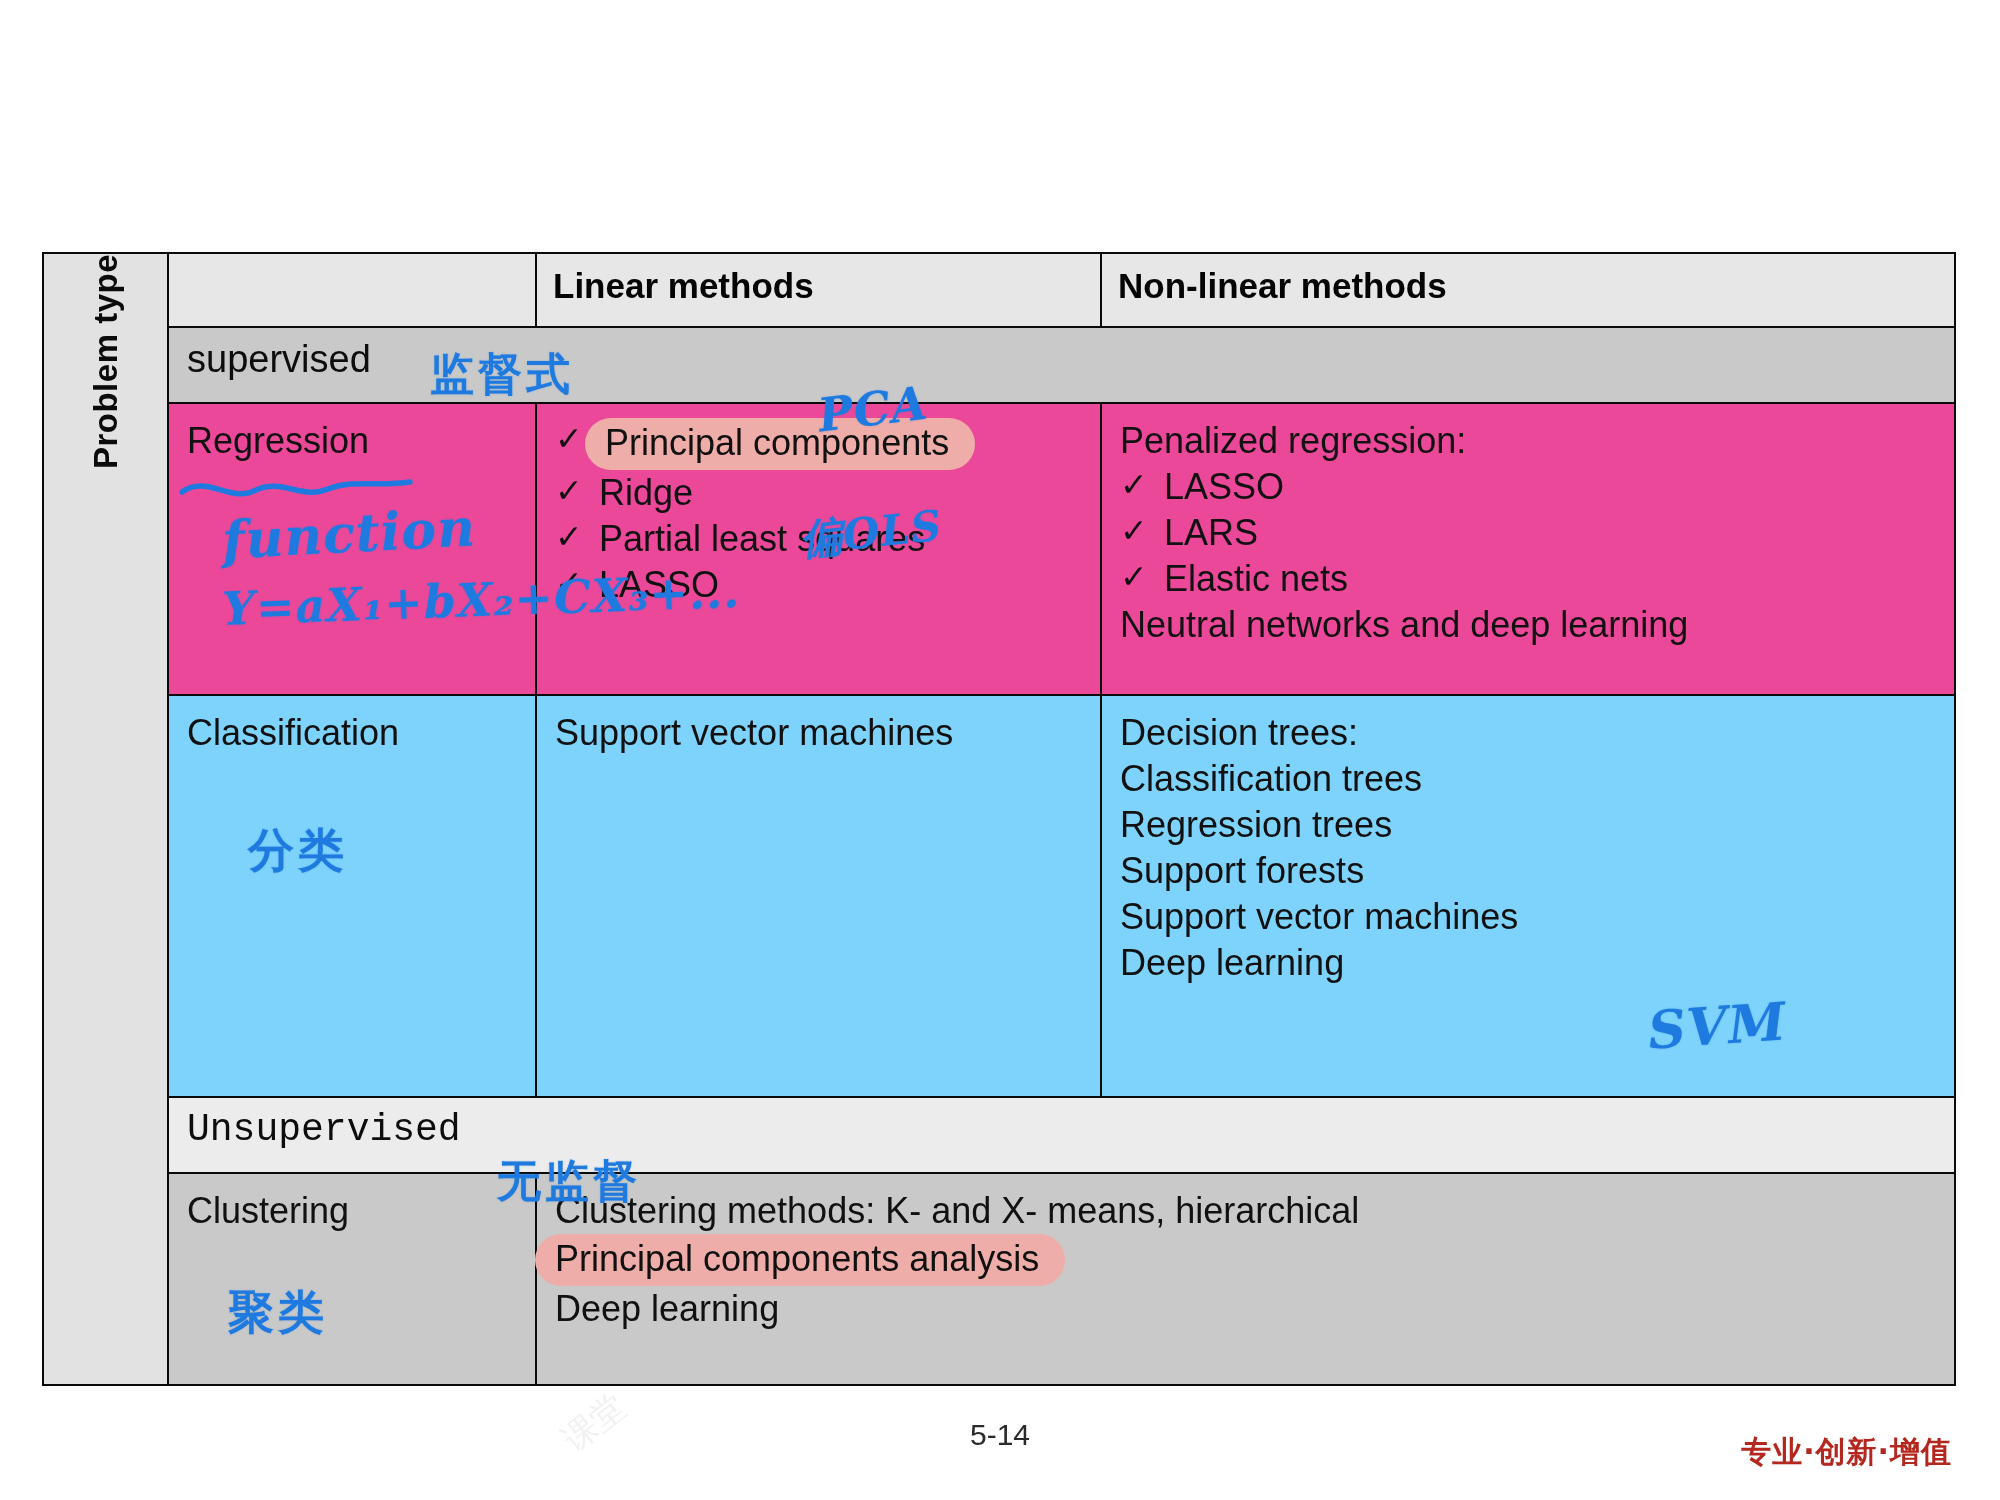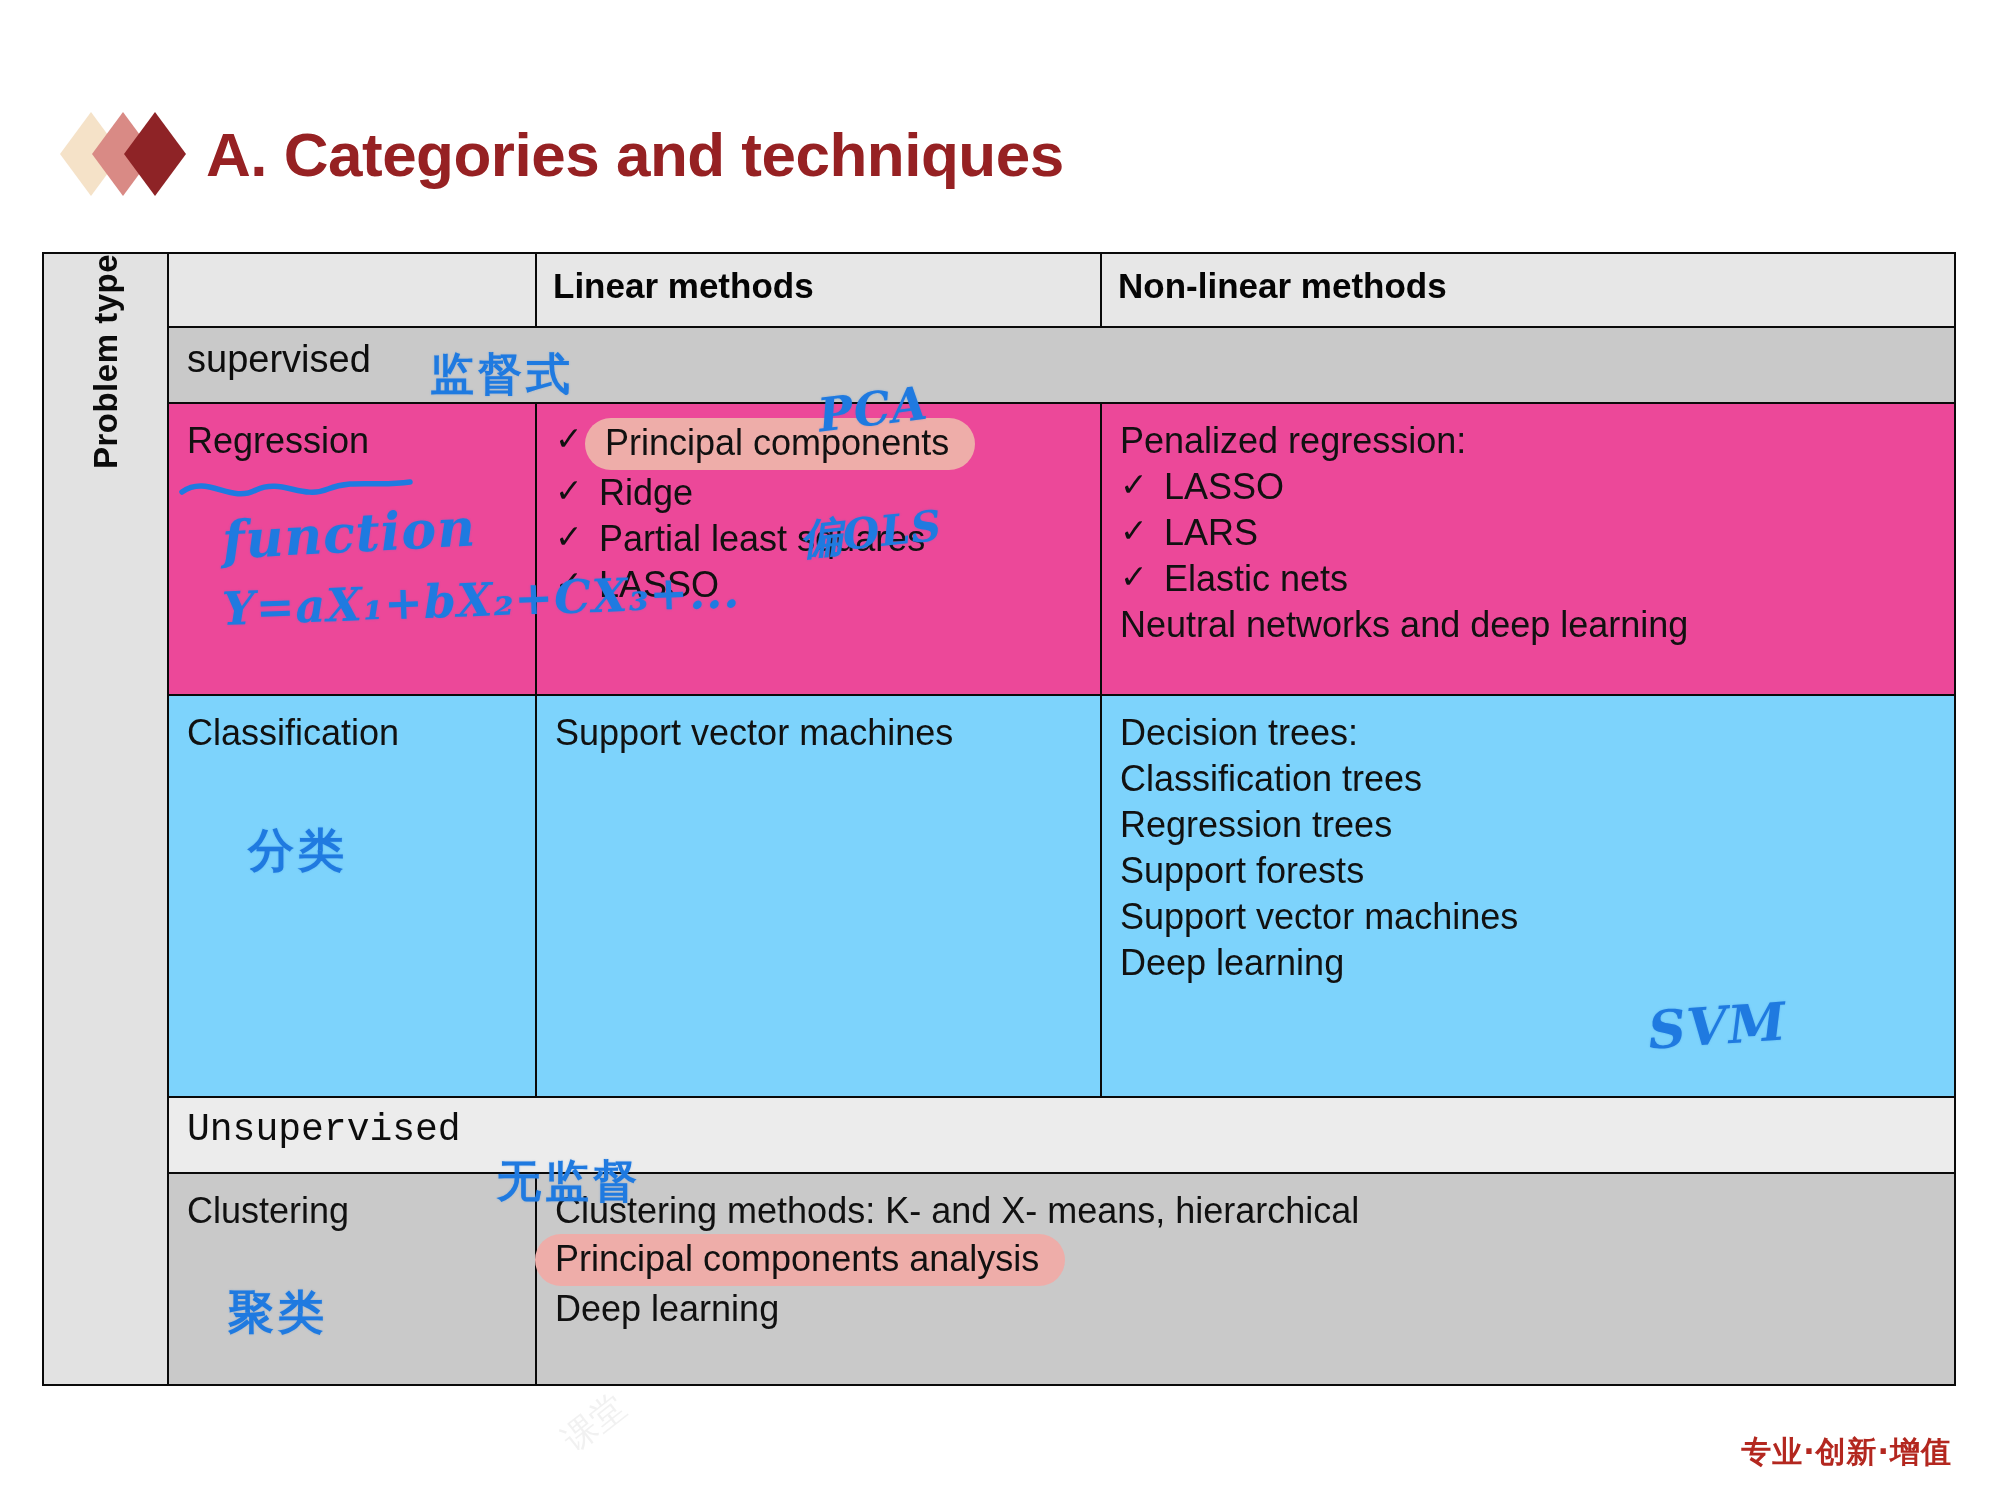--- a/index.html
+++ b/index.html
@@ -125,40 +125,20 @@
     font-size:34px;transform:rotate(-38deg);
     font-family:"DejaVu Sans",sans-serif;pointer-events:none;
     white-space:nowrap;
   }
 </style>
 </head>
 <body>
 
 <div class="slide">
 
-  <div class="title-row">
-    <div class="diamonds">
-      <div class="dia" style="left:0px;">
-        <svg class="dia-shape" viewBox="0 0 62 84">
-            <polygon points="31,0 62,42 31,84 0,42" fill="#f5e2c8"></polygon>
-          </svg>
-      </div>
-      <div class="dia" style="left:32px;">
-        <svg class="dia-shape" viewBox="0 0 62 84">
-            <polygon points="31,0 62,42 31,84 0,42" fill="#d98a85"></polygon>
-          </svg>
-      </div>
-      <div class="dia" style="left:64px;">
-        <svg class="dia-shape" viewBox="0 0 62 84">
-            <polygon points="31,0 62,42 31,84 0,42" fill="#8e2326"></polygon>
-          </svg>
-      </div>
-    </div>
-    <div class="title-text">A. Categories and techniques</div>
-  </div>
 
   <div class="wm" style="left:1020px;top:600px;">网校</div>
   <div class="wm" style="left:700px;top:1130px;">函数</div>
   <div class="wm" style="left:560px;top:1400px;">课堂</div>
 
   <table class="tbl">
     <colgroup>
       <col class="c-probtype">
         <col class="c-label">
         <col class="c-linear">
@@ -298,15 +278,16 @@
   <div class="ink ink-cursive" style="left:800px;top:505px;font-size:42px;transform:rotate(-6deg);">偏OLS</div>
 
   <div class="ink ink-cjk" style="left:248px;top:820px;font-size:46px;">分类</div>
 
   <div class="ink ink-cursive" style="left:1648px;top:995px;font-size:52px;transform:rotate(-4deg);">SVM</div>
 
   <div class="ink ink-cjk" style="left:497px;top:1152px;font-size:44px;">无监督</div>
 
   <div class="ink ink-cjk" style="left:228px;top:1282px;font-size:46px;">聚类</div>
 
+  <div class="pagenum">5-14</div>
   <div class="brand">专业·创新·增值</div>
 
 </div>
 
 </body></html>

